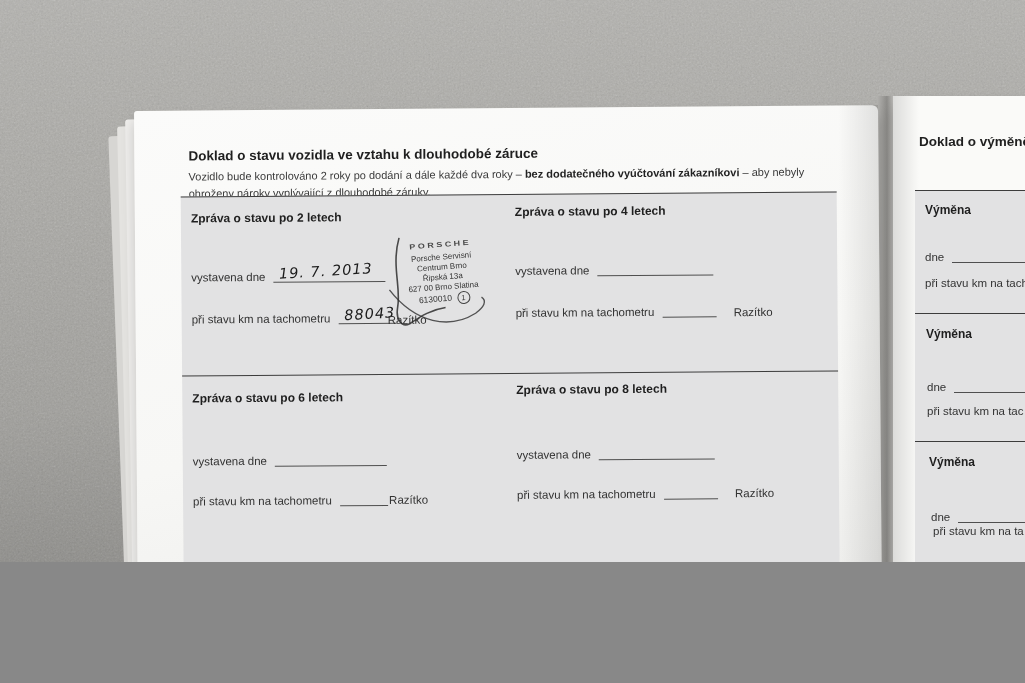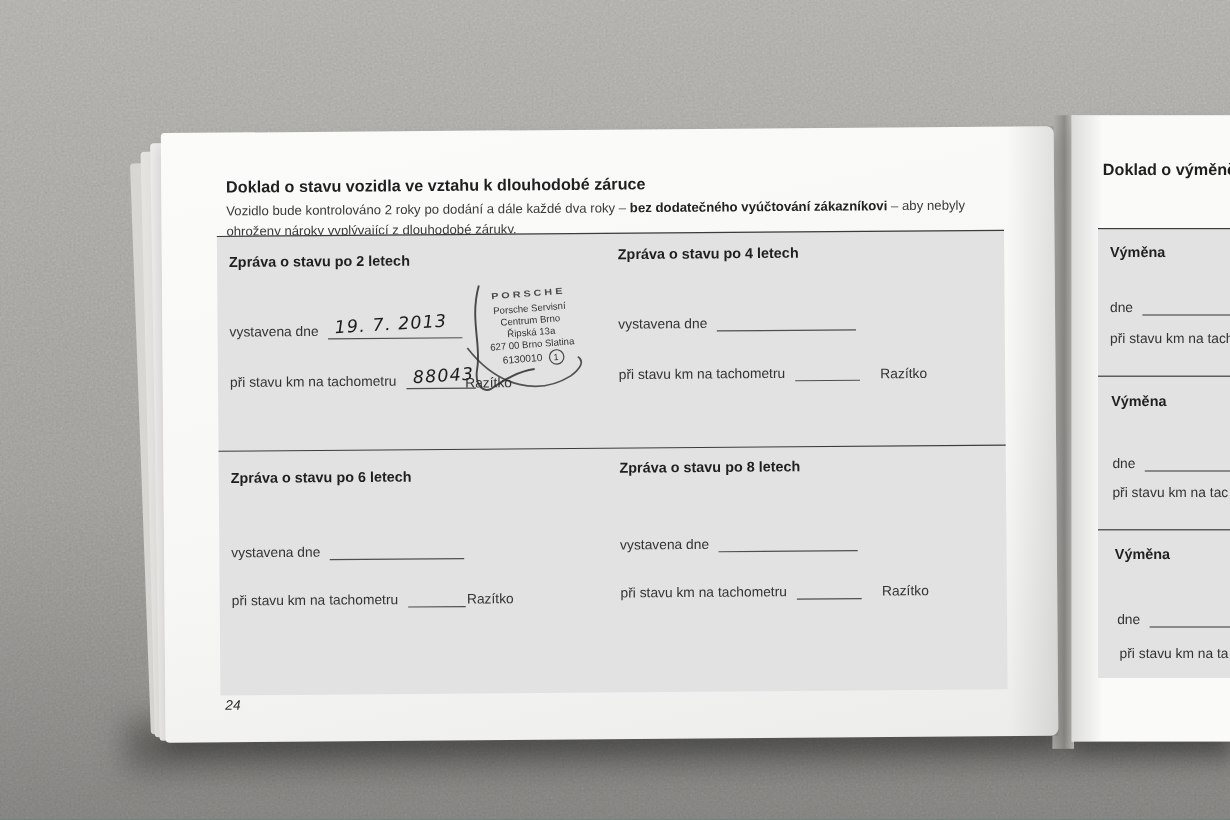--- a/index.html
+++ b/index.html
@@ -1,16 +1,16 @@
 <!DOCTYPE html>
 <html><head>
 <meta charset="utf-8">
 <style>
   html,body{margin:0;padding:0;background:#888;}
-  .scene{position:relative;width:1025px;height:683px;overflow:hidden;
+  .scene{position:relative;width:1025px;height:562px;overflow:hidden;
          font-family:"Liberation Sans",sans-serif;background:#0f766e;}
   .noise-svg{position:absolute;left:0;top:0;z-index:0;}
   .light-overlay{position:absolute;left:0;top:0;width:1025px;height:683px;z-index:1;
          background:linear-gradient(to bottom, rgba(255,255,255,0.10) 0%, rgba(255,255,255,0.02) 25%,
                     rgba(0,0,0,0.05) 60%, rgba(0,0,0,0.22) 100%);}
   .book-shadow{position:absolute;left:105px;top:596px;width:930px;height:42px;z-index:2;
          background:rgba(20,20,18,0.38);filter:blur(13px);transform:rotate(-0.5deg);}
   .sheet{position:absolute;z-index:3;border-radius:3px;}
   .sheet1{left:117px;top:134px;width:120px;height:476px;background:#d7d6d3;transform:rotate(-2.1deg);}
   .sheet2{left:123px;top:124px;width:200px;height:488px;background:#e4e3e0;transform:rotate(-1.4deg);}
@@ -164,19 +164,19 @@
       </div>
       <div class="rp-row" style="left:12px;top:214px;">
         <span class="lbl">při stavu km na tac</span>
       </div>
       <div class="divider" style="top:250px;"></div>
 
       <div class="heading" style="left:14px;top:264px;">Výměna</div>
       <div class="rp-row" style="left:16px;top:318px;">
         <span class="lbl">dne</span><span class="fill-line" style="width:120px;"></span>
       </div>
-      <div class="rp-row" style="left:18px;top:348px;">
+      <div class="rp-row" style="left:18px;top:334px;">
         <span class="lbl">při stavu km na ta</span>
       </div>
     </div>
   </div>
 
 </div>
 
 </body></html>

